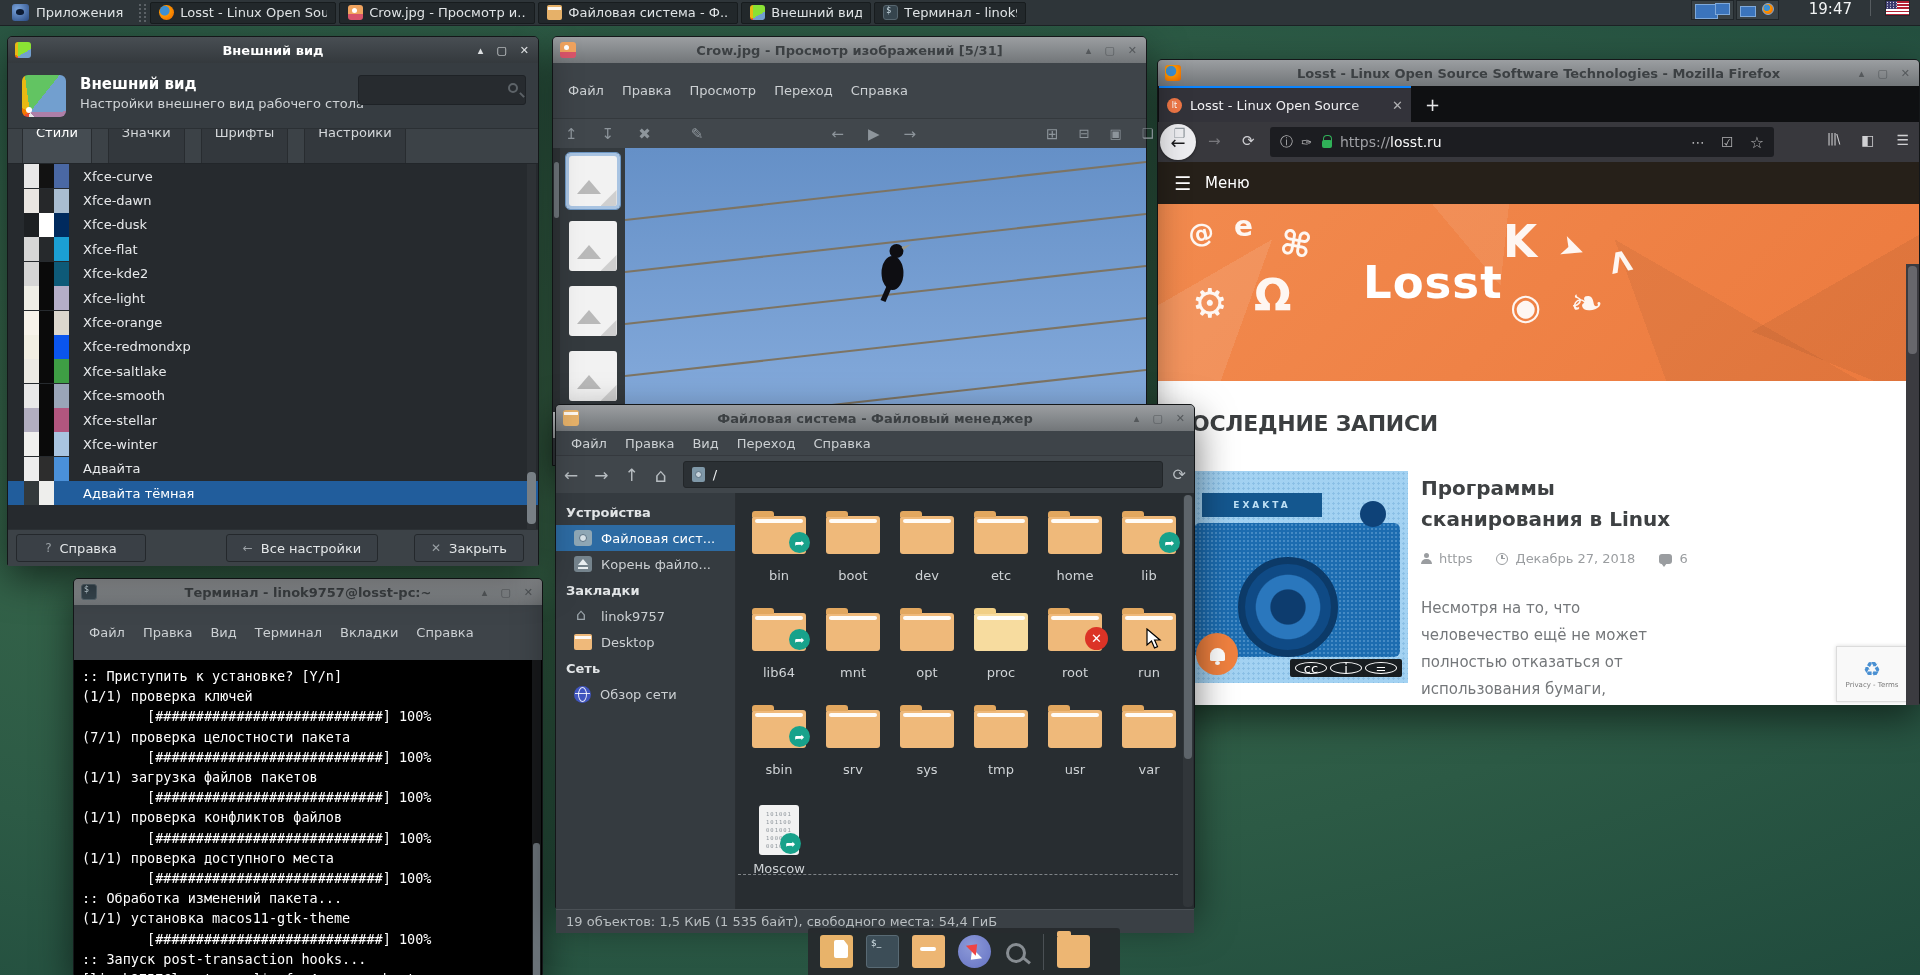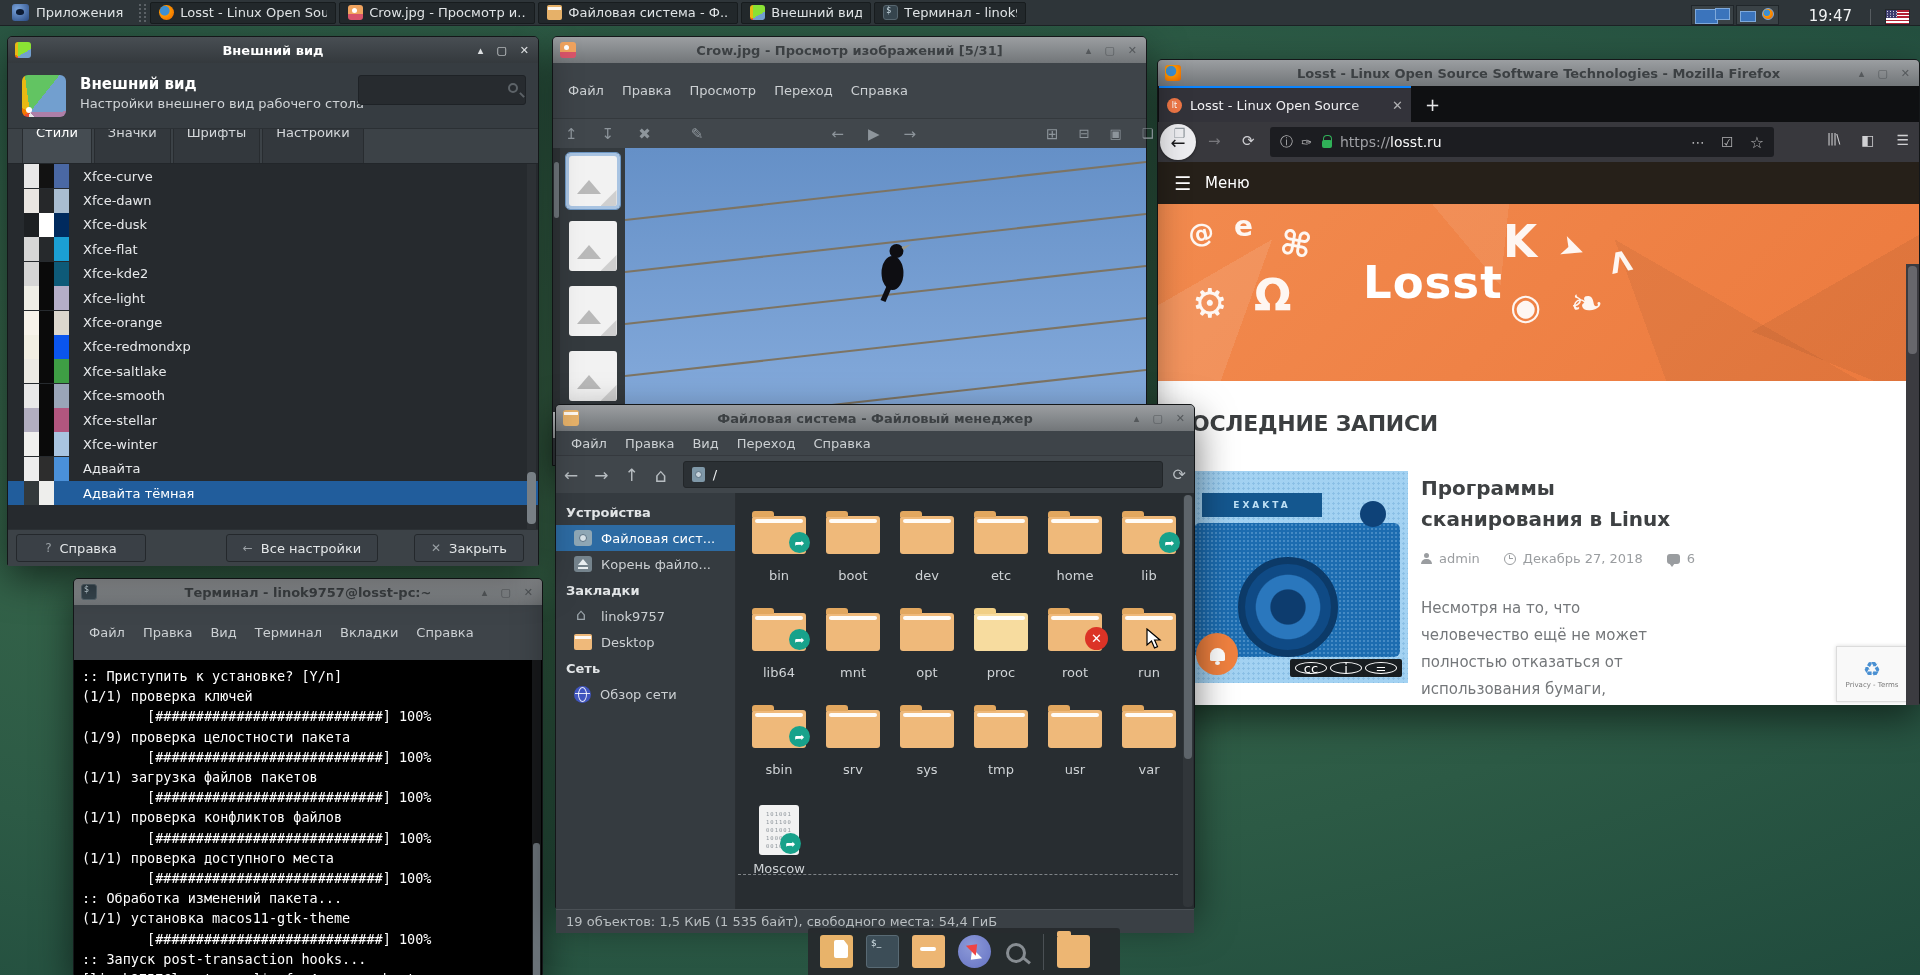--- a/index.html
+++ b/index.html
@@ -21,21 +21,21 @@
   .task .lbl{overflow:hidden;white-space:nowrap}
   .tb-ico{width:15px;height:15px;flex:none;border-radius:3px;position:relative}
   .tb-ico.firefox{border-radius:50%;background:radial-gradient(circle at 38% 38%,#3d8fd1 0 34%,#ff9500 40%,#e66000 100%)}
   .tb-ico.ristretto{background:linear-gradient(#f0a35e 0 62%,#d9546a 62% 100%)}
   .tb-ico.ristretto::after{content:"";position:absolute;left:4px;top:3px;width:5px;height:5px;border-radius:50%;background:#fff}
   .tb-ico.filemanager{background:#e6b169;border-radius:2px}
   .tb-ico.filemanager::after{content:"";position:absolute;left:1px;top:2px;right:1px;height:3px;background:rgba(255,255,255,.9)}
   .tb-ico.appearance{background:conic-gradient(from 180deg at 20% 90%,#e94f35 0 60deg,#f57900 0 120deg,#e9b913 0 180deg,#8ae234 0 240deg,#729fcf 0 300deg,#ad7fa8 0 360deg);border-radius:3px}
   .tb-ico.terminal{background:#36454e;border:1px solid #56656e}
   .tb-ico.terminal::after{content:"$";position:absolute;left:2px;top:0px;font-size:8px;color:#cfe0e8}
-  .p-right{margin-left:auto;display:flex;align-items:flex-end;height:100%}
+  .p-right{margin-left:auto;display:flex;align-items:flex-start;height:100%}
   .pager{display:flex;gap:2px;margin-right:30px}
   .pcell{width:43px;height:20px;background:#3a4246;border:1px solid #20262a;position:relative}
   .pcell.c1::before{content:"";position:absolute;left:3px;top:3px;width:21px;height:13px;background:#3b74bc;border:1px solid #7fa9da}
   .pcell.c1::after{content:"";position:absolute;right:3px;top:2px;width:13px;height:10px;background:#3b74bc;border:1px solid #7fa9da}
   .pcell.c2::before{content:"";position:absolute;left:3px;bottom:2px;width:14px;height:9px;background:#3b74bc;border:1px solid #7fa9da}
   .pcell.c2 .pff{position:absolute;right:4px;top:2px;width:12px;height:12px;border-radius:50%;background:radial-gradient(circle at 38% 38%,#3d8fd1 0 34%,#ff9500 40%,#e66000 100%);border:1px solid #7fa9da}
   .clock{font-size:15px;color:#f2f4f5;margin-right:18px}
   .p-sep{width:1px;height:16px;background:#565c60;margin-right:14px}
   .flag{width:25px;height:16px;position:relative;border:1px solid #23282b;margin-right:10px;
         background:repeating-linear-gradient(180deg,#b22234 0 1.6px,#ffffff 1.6px 3.2px)}
@@ -61,21 +61,21 @@
   .ap-head{position:relative;height:66px;padding:10px 14px;background:#363c41;border-bottom:1px solid #2b3034}
   .palette{position:absolute;left:14px;top:12px;width:44px;height:42px;border-radius:6px;
            background:conic-gradient(from 190deg at 18% 88%,#e94f35 0 14%,#f57900 0 30%,#e9b913 0 45%,#62c462 0 58%,#729fcf 0 72%,#ad7fa8 0 86%,#e8e8e8 0 100%)}
   .palette::after{content:"";position:absolute;left:4px;bottom:4px;width:6px;height:6px;border-radius:50%;background:#fff}
   .ap-title{margin-left:58px;font-size:15px;font-weight:bold;color:#fff;padding-top:2px}
   .ap-sub{margin-left:58px;font-size:13px;color:#cfd3d6;margin-top:3px}
   .ap-search{position:absolute;right:12px;top:12px;width:168px;height:30px;background:#272b2f;border:1px solid #1e2226;border-radius:3px}
   .mag{position:absolute;right:7px;top:7px;width:10px;height:10px;border:2px solid #5d6368;border-radius:50%}
   .mag::after{content:"";position:absolute;left:9px;top:9px;width:6px;height:2px;background:#5d6368;transform:rotate(45deg)}
   .ap-tabs{display:flex;align-items:flex-end;height:34px;padding:0 0 0 14px;background:#3c4247}
-  .ap-tab{padding:23px 13px;border:1px solid #282c30;border-bottom:none;background:#33383d;color:#d4d7da;border-radius:3px 3px 0 0;margin-right:2px}
+  .ap-tab{padding:23px 13px;border:1px solid #282c30;border-bottom:none;background:#33383d;color:#d4d7da;border-radius:3px 3px 0 0;margin-right:16px}
   .ap-tab.active{background:#454c52;color:#fff}
   .ap-list{position:relative;height:366px;margin:0;background:#262a2e;border-top:1px solid #22262a;overflow:hidden}
   .th-row{display:flex;align-items:center;height:24.4px;padding-left:16px;color:#e8eaec}
   .th-row.selected{background:#215d9c;color:#fff}
   .sw{width:15px;height:24px;flex:none}
   .th-name{margin-left:14px}
   .ap-scroll{position:absolute;right:2px;top:0;width:9px;height:100%;background:#2d3135}
   .ap-thumb{position:absolute;right:2px;width:9px;border-radius:4px;background:#787f85}
   .ap-foot{display:flex;align-items:center;height:37px;padding:0 8px;background:#3c4247;border-top:1px solid #2b3034}
   .btn{display:flex;align-items:center;justify-content:center;gap:8px;height:28px;background:#3a4046;border:1px solid #24282c;border-radius:3px;color:#e4e7e9}
@@ -362,21 +362,21 @@
           </div>
         <div class="ccbar">
           <span class="cc">cc</span>
             <span class="cc">i</span>
             <span class="cc">=</span>
         </div>
       </div>
       <div class="art-title">Программы сканирования в Linux</div>
       <div class="art-meta">
         <span class="i-person"></span>
-        <span>admin</span>
+        <span>https</span>
         <span class="mgap"></span>
         <span class="i-clock"></span>
         <span>Декабрь 27, 2018</span>
         <span class="mgap"></span>
         <span class="i-comment"></span>
         <span>6</span>
       </div>
       <div class="art-text">Несмотря на то, что человечество ещё не может полностью отказаться от использования бумаги, многие люди предпочитают сканировать документы, фотографии и работать с ними в</div>
       <div class="recaptcha">
         <span class="rc">♻</span>
@@ -482,21 +482,21 @@
       <span>Вид</span>
       <span>Терминал</span>
       <span>Вкладки</span>
       <span>Справка</span>
     </div>
   <div class="term-body">
     <div>
         <div class="tline">:: Приступить к установке? [Y/n]</div>
         <div class="tline">(1/1) проверка ключей</div>
         <div class="tline">        [############################] 100%</div>
-        <div class="tline">(1/9) проверка целостности пакета</div>
+        <div class="tline">(7/1) проверка целостности пакета</div>
         <div class="tline">        [############################] 100%</div>
         <div class="tline">(1/1) загрузка файлов пакетов</div>
         <div class="tline">        [############################] 100%</div>
         <div class="tline">(1/1) проверка конфликтов файлов</div>
         <div class="tline">        [############################] 100%</div>
         <div class="tline">(1/1) проверка доступного места</div>
         <div class="tline">        [############################] 100%</div>
         <div class="tline">:: Обработка изменений пакета...</div>
         <div class="tline">(1/1) установка macos11-gtk-theme</div>
         <div class="tline">        [############################] 100%</div>

